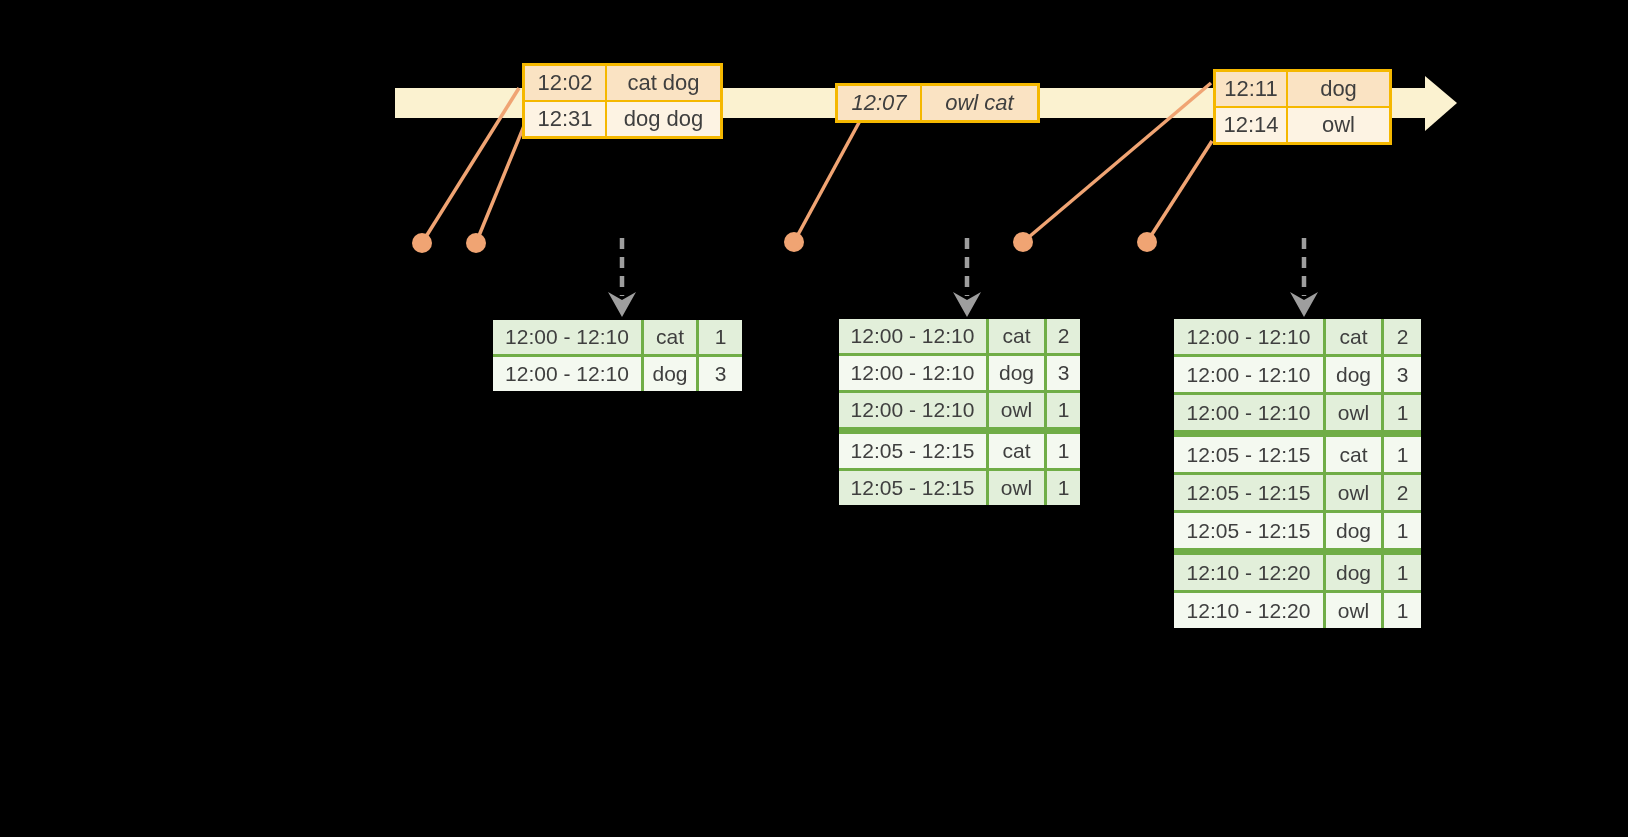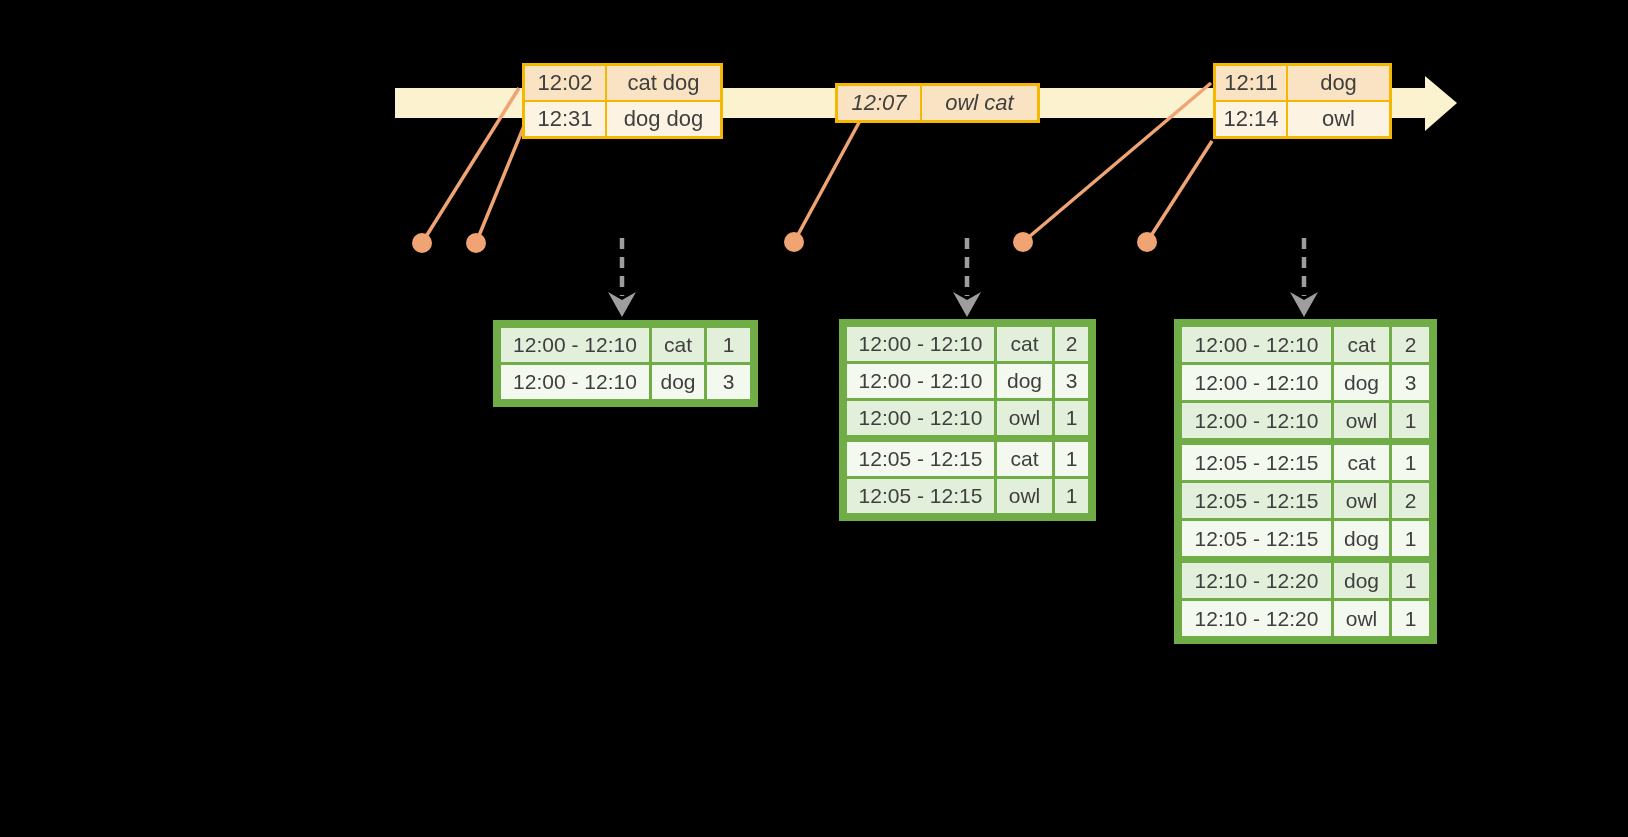--- a/index.html
+++ b/index.html
@@ -26,21 +26,21 @@
     grid-auto-rows:34px;
     font-size:22px;
   }
   .ecell { display:flex; align-items:center; justify-content:center; }
   .er-dark  { background:var(--event-row-dark, #fae3c3); }
   .er-light { background:var(--event-row-light, #fdf3e3); }
 
   
   .gtable {
     position:absolute; background:var(--result-border, #70ad47);
-    padding:8px; display:flex; flex-direction:column; gap:7px;
+    padding:0; display:flex; flex-direction:column; gap:7px;
     font-size:21px;
   }
   .ggroup {
     display:grid; gap:3px;
     grid-template-columns:var(--tc) var(--ac) var(--cc);
     grid-auto-rows:var(--rh);
   }
   .gcell { display:flex; align-items:center; justify-content:center; }
   .gr-a { background:var(--result-row-green, #e2efda); }
   .gr-b { background:var(--result-row-white, #f4f9f0); }
@@ -82,21 +82,21 @@
     <div class="ecell er-dark">cat dog</div>
     <div class="ecell er-light">12:31</div>
     <div class="ecell er-light">dog dog</div>
   </div>
 
   <div class="etable" style="left:835px; top:83px; grid-template-columns:82px 115px;font-style:italic;">
     <div class="ecell er-dark">12:07</div>
     <div class="ecell er-dark">owl cat</div>
   </div>
 
-  <div class="etable" style="left:1213px; top:63px; grid-template-columns:70px 101px;">
+  <div class="etable" style="left:1213px; top:69px; grid-template-columns:70px 101px;">
     <div class="ecell er-dark">12:11</div>
     <div class="ecell er-dark">dog</div>
     <div class="ecell er-light">12:14</div>
     <div class="ecell er-light">owl</div>
   </div>
 
   <div class="gtable" style="left:493px; top:320px; --tc:148px; --ac:52px; --cc:43px; --rh:34px;">
     <div class="ggroup">
       <div class="gcell gr-a">12:00 - 12:10</div>
       <div class="gcell gr-a">cat</div>

